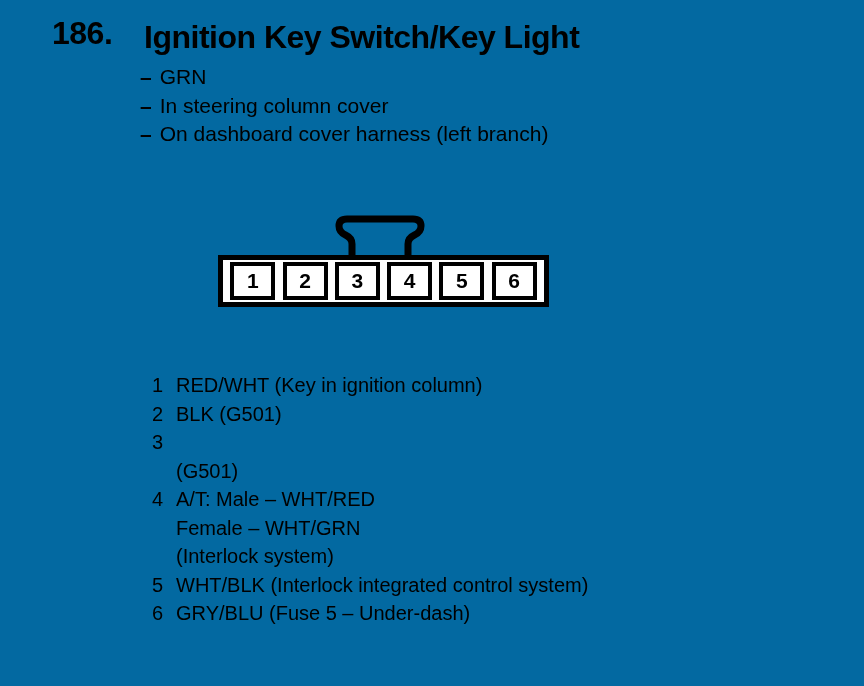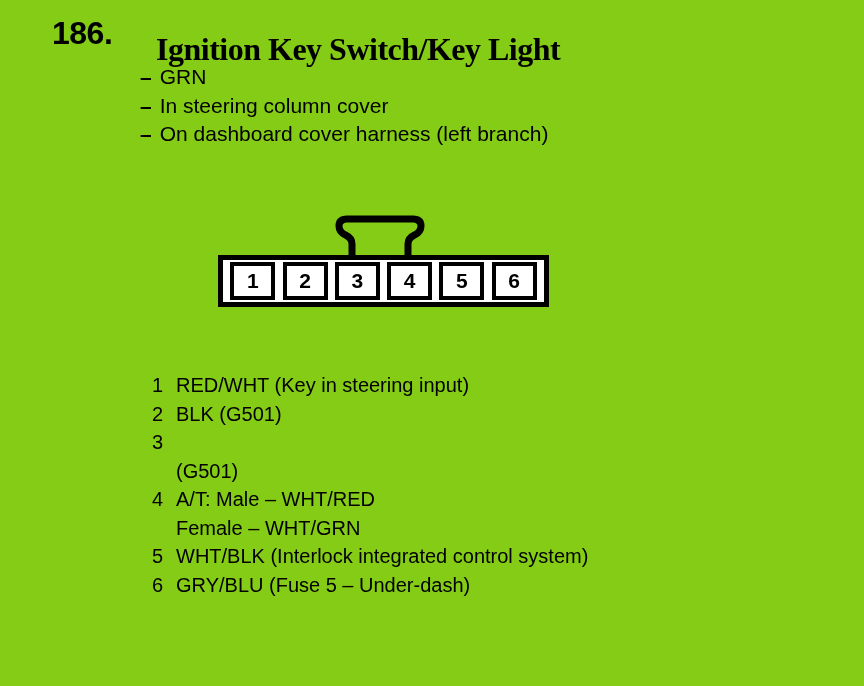--- a/index.html
+++ b/index.html
@@ -11,45 +11,44 @@
     height: 686px;
     background: #ffffff;
     color: #000000;
     font-family: "Liberation Sans", sans-serif;
     position: relative;
     overflow: hidden;
   }
   .page {
     position: absolute;
     inset: 0;
-    background: #84cc16;
+    background: #0369a1;
   }
 
   
   .header {
     position: absolute;
     left: 52px;
     top: 13px;
     display: flex;
     font-size: 32px;
     font-weight: 700;
     line-height: 40px;
     white-space: nowrap;
     letter-spacing: -0.5px;
   }
   .sec-num {
     width: 88px;
     flex: none;
   }
   .sec-title {
-    margin: 16px;
+    margin: 4px;
     font-size: inherit;
     font-weight: inherit;
     line-height: inherit;
-    font-family: Liberation Serif, serif;
   }
 
   
   .notes {
     position: absolute;
     left: 140px;
     top: 63px;
     font-size: 21px;
     line-height: 28.5px;
     white-space: nowrap;
@@ -167,21 +166,21 @@
       </div>
       <div class="conn-cell">
         <span>6</span>
       </div>
     </div>
   </div>
 
   <div class="pins">
     <div class="pin-row">
       <span class="pin-num">1</span>
-      <span class="pin-text">RED/WHT (Key in steering input)</span>
+      <span class="pin-text">RED/WHT (Key in ignition column)</span>
     </div>
     <div class="pin-row">
       <span class="pin-num">2</span>
       <span class="pin-text">BLK (G501)</span>
     </div>
     <div class="pin-row">
       <span class="pin-num">3</span>
     </div>
     <div class="pin-row">
       <span class="pin-num"></span>
@@ -189,20 +188,24 @@
     </div>
     <div class="pin-row">
       <span class="pin-num">4</span>
       <span class="pin-text">A/T: Male – WHT/RED</span>
     </div>
     <div class="pin-row">
       <span class="pin-num"></span>
       <span class="pin-text">Female – WHT/GRN</span>
     </div>
     <div class="pin-row">
+      <span class="pin-num"></span>
+      <span class="pin-text">(Interlock system)</span>
+    </div>
+    <div class="pin-row">
       <span class="pin-num">5</span>
       <span class="pin-text">WHT/BLK (Interlock integrated control system)</span>
     </div>
     <div class="pin-row">
       <span class="pin-num">6</span>
       <span class="pin-text">GRY/BLU (Fuse 5 – Under-dash)</span>
     </div>
   </div>
 
 </div>

